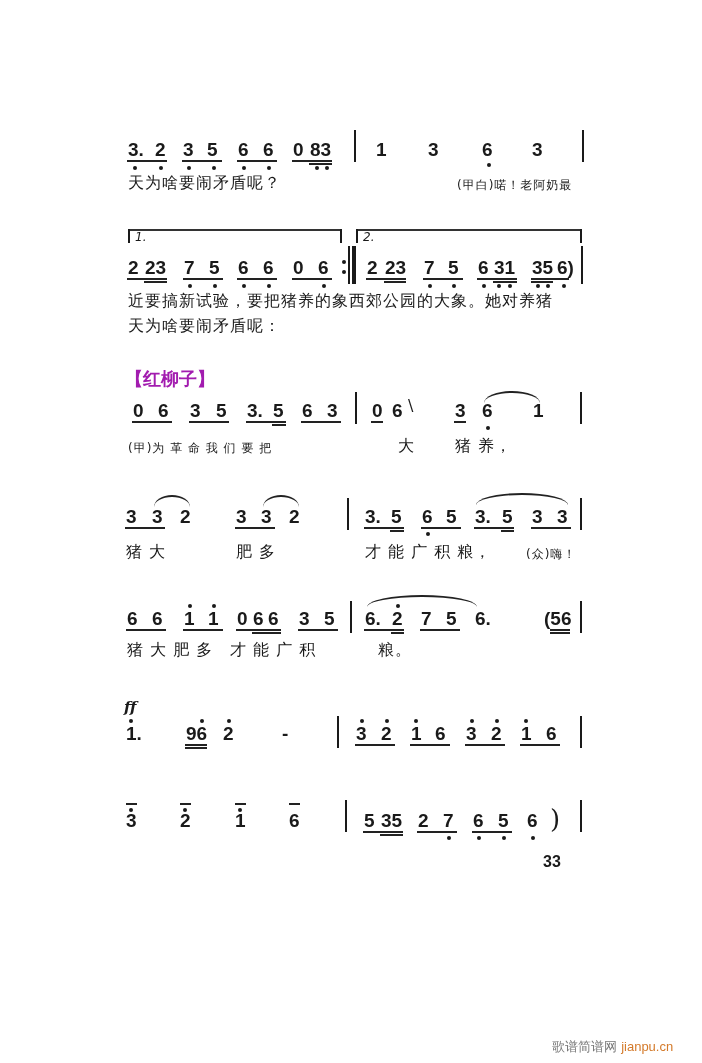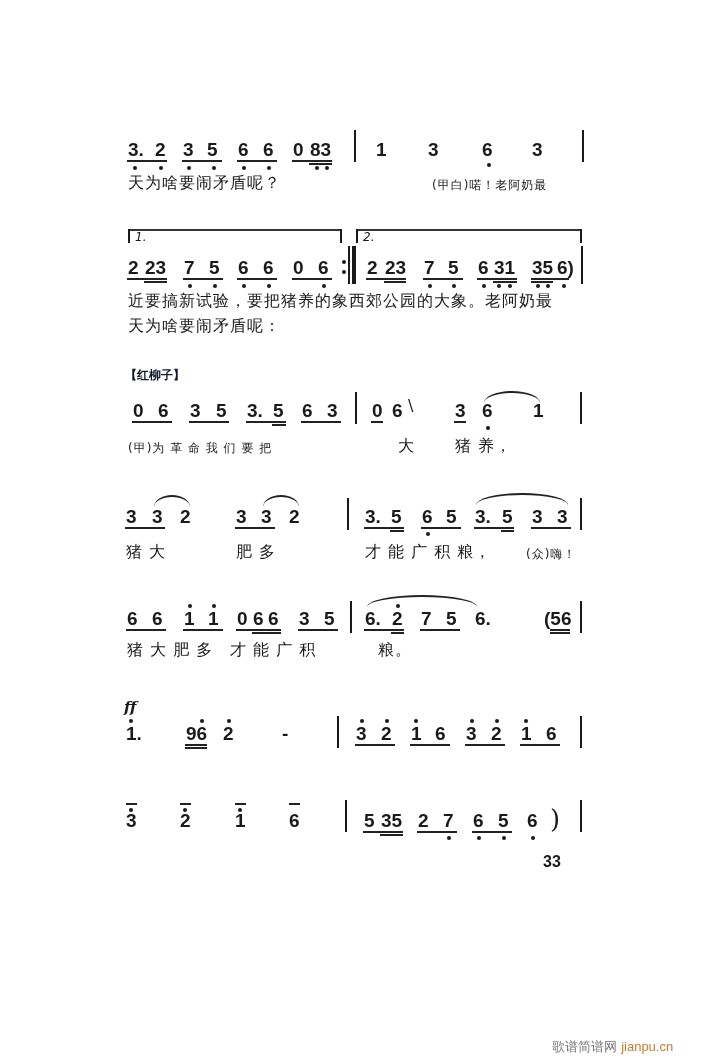--- a/index.html
+++ b/index.html
@@ -20,21 +20,21 @@
   .lyric {
     position: absolute; font-family: "DejaVu Sans", sans-serif; font-size: 16px;
     color: #1a1a1a; white-space: pre; letter-spacing: 1px;
   }
   .small { font-size: 12px; }
   .slur {
     position: absolute; border-top: 2px solid #222; border-radius: 50% 50% 0 0 / 100% 100% 0 0;
     height: 10px;
   }
   .hline { position: absolute; height: 2px; background: #333; }
-  .label { position: absolute; font-size: 12px; font-weight: bold; color: #0f172a; }
+  .label { position: absolute; font-size: 18px; font-weight: bold; color: #a21caf; }
   .ff { position: absolute; font-family: "DejaVu Serif", serif; font-style: italic; font-weight: bold; font-size: 15px; }
   .pageno { position: absolute; font-family: "Liberation Sans", sans-serif; font-weight: bold; font-size: 16px; }
   .watermark { position: absolute; font-size: 13px; color: #777; }
   .watermark .latin { color: #d47a2a; font-family: "Liberation Sans", sans-serif; }
   .paren { position: absolute; font-family: "DejaVu Serif", serif; font-size: 26px; line-height: 26px; }
 </style>
 </head>
 <body>
 
 <div>
@@ -62,21 +62,21 @@
     <div class="dot-below" style="left:315px;top:166px"></div>
     <div class="dot-below" style="left:325px;top:166px"></div>
     <div class="bar" style="left:354px;top:130px;height:32px"></div>
     <span class="note" style="left:376px;top:140px">1</span>
     <span class="note" style="left:428px;top:140px">3</span>
     <span class="note" style="left:482px;top:140px">6</span>
     <span class="note" style="left:532px;top:140px">3</span>
     <div class="dot-below" style="left:487px;top:163px"></div>
     <div class="bar" style="left:582px;top:130px;height:32px"></div>
     <span class="lyric" style="left:128px;top:173px">天为啥要闹矛盾呢？</span>
-    <span class="lyric small" style="left:432px;top:177px">(甲白)喏！老阿奶最</span>
+    <span class="lyric small" style="left:457px;top:177px">(甲白)喏！老阿奶最</span>
   </div>
 
   <div>
     <div class="hline" style="left:128px;top:229px;width:212px"></div>
     <div class="bar" style="left:128px;top:229px;height:14px"></div>
     <span class="abs" style="left:135px;top:230px;font-size:12px;font-style:italic">1.</span>
     <div class="bar" style="left:340px;top:229px;height:14px"></div>
     <div class="hline" style="left:356px;top:229px;width:225px"></div>
     <div class="bar" style="left:356px;top:229px;height:14px"></div>
     <span class="abs" style="left:363px;top:230px;font-size:12px;font-style:italic">2.</span>
@@ -123,21 +123,21 @@
     <div class="dot-below" style="left:428px;top:284px"></div>
     <div class="dot-below" style="left:452px;top:284px"></div>
     <div class="dot-below" style="left:482px;top:284px"></div>
     <div class="dot-below" style="left:497px;top:284px"></div>
     <div class="dot-below" style="left:508px;top:284px"></div>
     <div class="dot-below" style="left:536px;top:284px"></div>
     <div class="dot-below" style="left:546px;top:284px"></div>
     <div class="dot-below" style="left:562px;top:284px"></div>
     <div class="bar" style="left:581px;top:246px;height:38px"></div>
 
-    <span class="lyric" style="left:128px;top:291px">近要搞新试验，要把猪养的象西郊公园的大象。老阿奶最</span>
+    <span class="lyric" style="left:128px;top:291px">近要搞新试验，要把猪养的象西郊公园的大象。她对养猪</span>
     <span class="lyric" style="left:128px;top:316px">天为啥要闹矛盾呢：</span>
   </div>
 
   <div>
     <span class="label" style="left:125px;top:367px">【红柳子】</span>
     <span class="note" style="left:133px;top:401px">0</span>
     <span class="note" style="left:158px;top:401px">6</span>
     <span class="note" style="left:190px;top:401px">3</span>
     <span class="note" style="left:216px;top:401px">5</span>
     <span class="note" style="left:247px;top:401px">3.</span>

